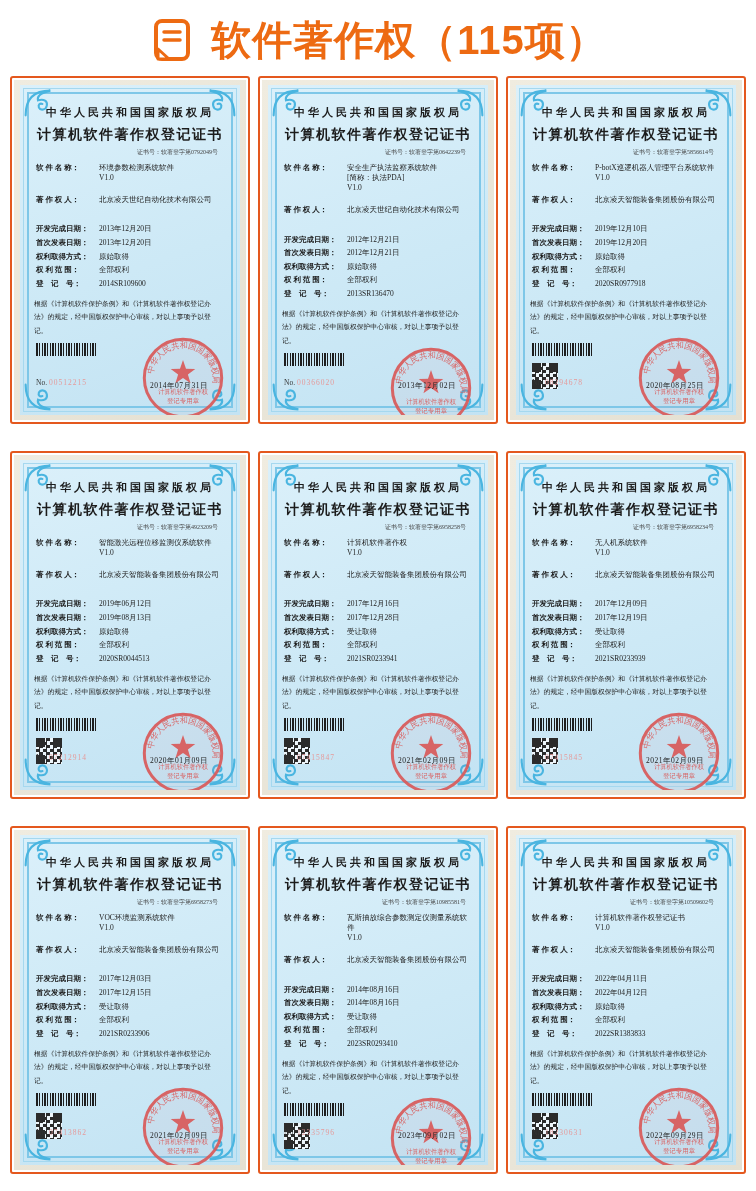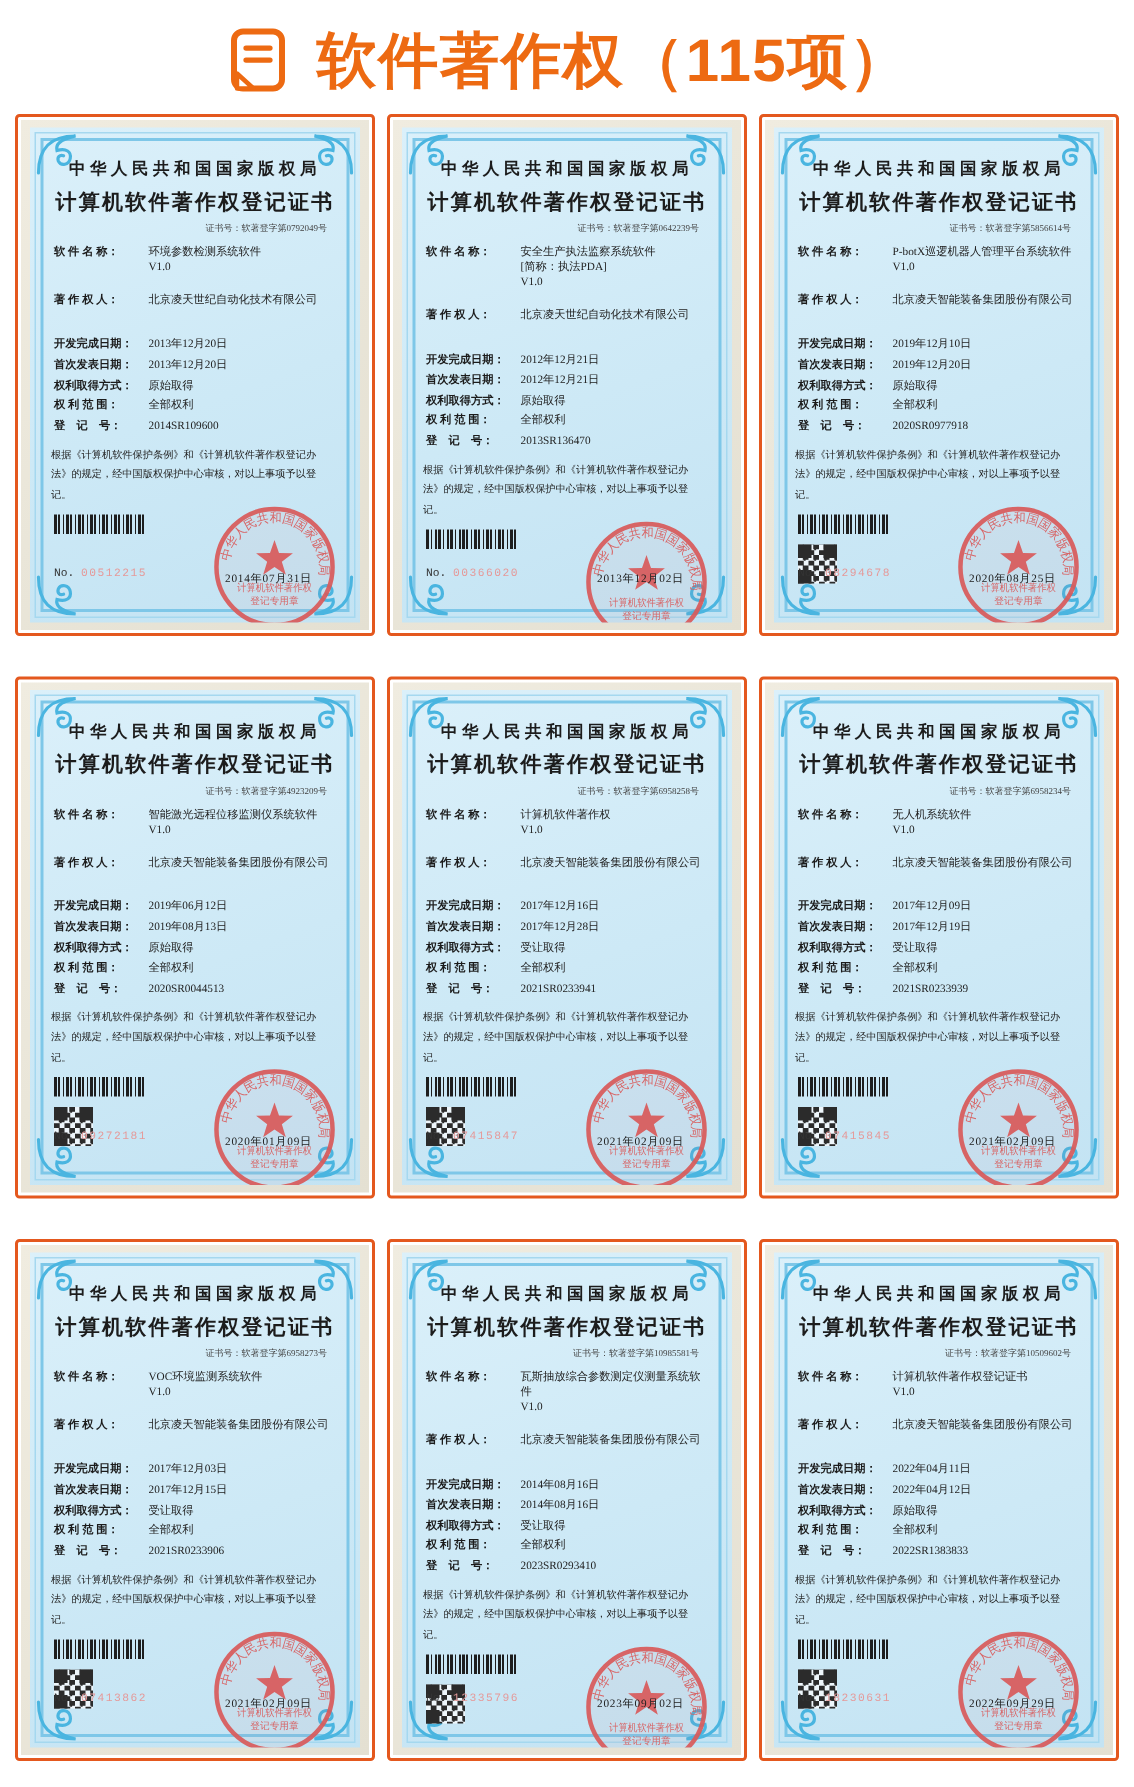--- a/index.html
+++ b/index.html
@@ -42,21 +42,21 @@
   }
   .qr {
     width:26px; height:26px; margin-top:7px;
     background:
       linear-gradient(#2b2b2b,#2b2b2b) 0 0/9px 9px,
       linear-gradient(#2b2b2b,#2b2b2b) 100% 0/9px 9px,
       linear-gradient(#2b2b2b,#2b2b2b) 0 100%/9px 9px,
       repeating-conic-gradient(#2b2b2b 0 25%, #eef6fb 0 50%) 0 0/7px 7px;
     background-repeat:no-repeat,no-repeat,no-repeat,repeat;
   }
-  .serial { position:absolute; left:2px; bottom:8px; font-size:7.5px; white-space:nowrap;font-family:Liberation Mono, monospace; }
+  .serial { position:absolute; left:2px; bottom:8px; font-size:7.5px; white-space:nowrap; }
   .serial .pre { color:#333; }
   .serial .num { color:#e59a9a; letter-spacing:1px; }
   .seal { position:absolute; right:0; top:-6px; width:86px; height:86px; opacity:.93; }
   .seal-date { position:absolute; right:18px; bottom:4px; font-size:7.5px; color:#222; letter-spacing:.5px; }
 </style>
 </head>
 <body>
 
 <div class="header">
   <svg width="46" height="46" viewBox="0 0 46 46">
@@ -399,21 +399,21 @@
 
           <div class="legal">根据《计算机软件保护条例》和《计算机软件著作权登记办法》的规定，经中国版权保护中心审核，对以上事项予以登记。</div>
 
           <div class="bottom">
             <div class="codes">
               <div class="barcode"></div>
               <div class="qr"></div>
             </div>
             <div class="serial">
               <span class="pre">No.</span>
-              <span class="num">09272181</span>
+              <span class="num">07212914</span>
             </div>
             <svg class="seal" viewBox="0 0 100 100">
               <circle cx="50" cy="50" r="45" fill="rgba(230,90,90,0.05)" stroke="#d95b5b" stroke-width="3.5"></circle>
               <path class="seal-arc" d="M 50,50 m -35,0 a 35,35 0 1,1 70,0 a 35,35 0 1,1 -70,0" fill="none" id="arc3"></path>
               <text font-size="10" fill="#d95b5b" font-family="Liberation Serif, serif">
                 <textPath class="seal-ring" href="#arc3" startOffset="2%" textLength="112" lengthAdjust="spacingAndGlyphs">中华人民共和国国家版权局</textPath>
               </text>
               <polygon points="50,29 53.5,39.1 64.3,39.4 55.7,45.9 58.8,56.1 50,50 41.2,56.1 44.3,45.9 35.7,39.4 46.5,39.1" fill="#d95b5b"></polygon>
               <text x="50" y="69" font-size="8" fill="#d95b5b" text-anchor="middle" textLength="58" lengthAdjust="spacingAndGlyphs" font-family="Liberation Serif, serif">计算机软件著作权</text>
               <text x="50" y="79" font-size="7.5" fill="#d95b5b" text-anchor="middle" font-family="Liberation Serif, serif">登记专用章</text>

